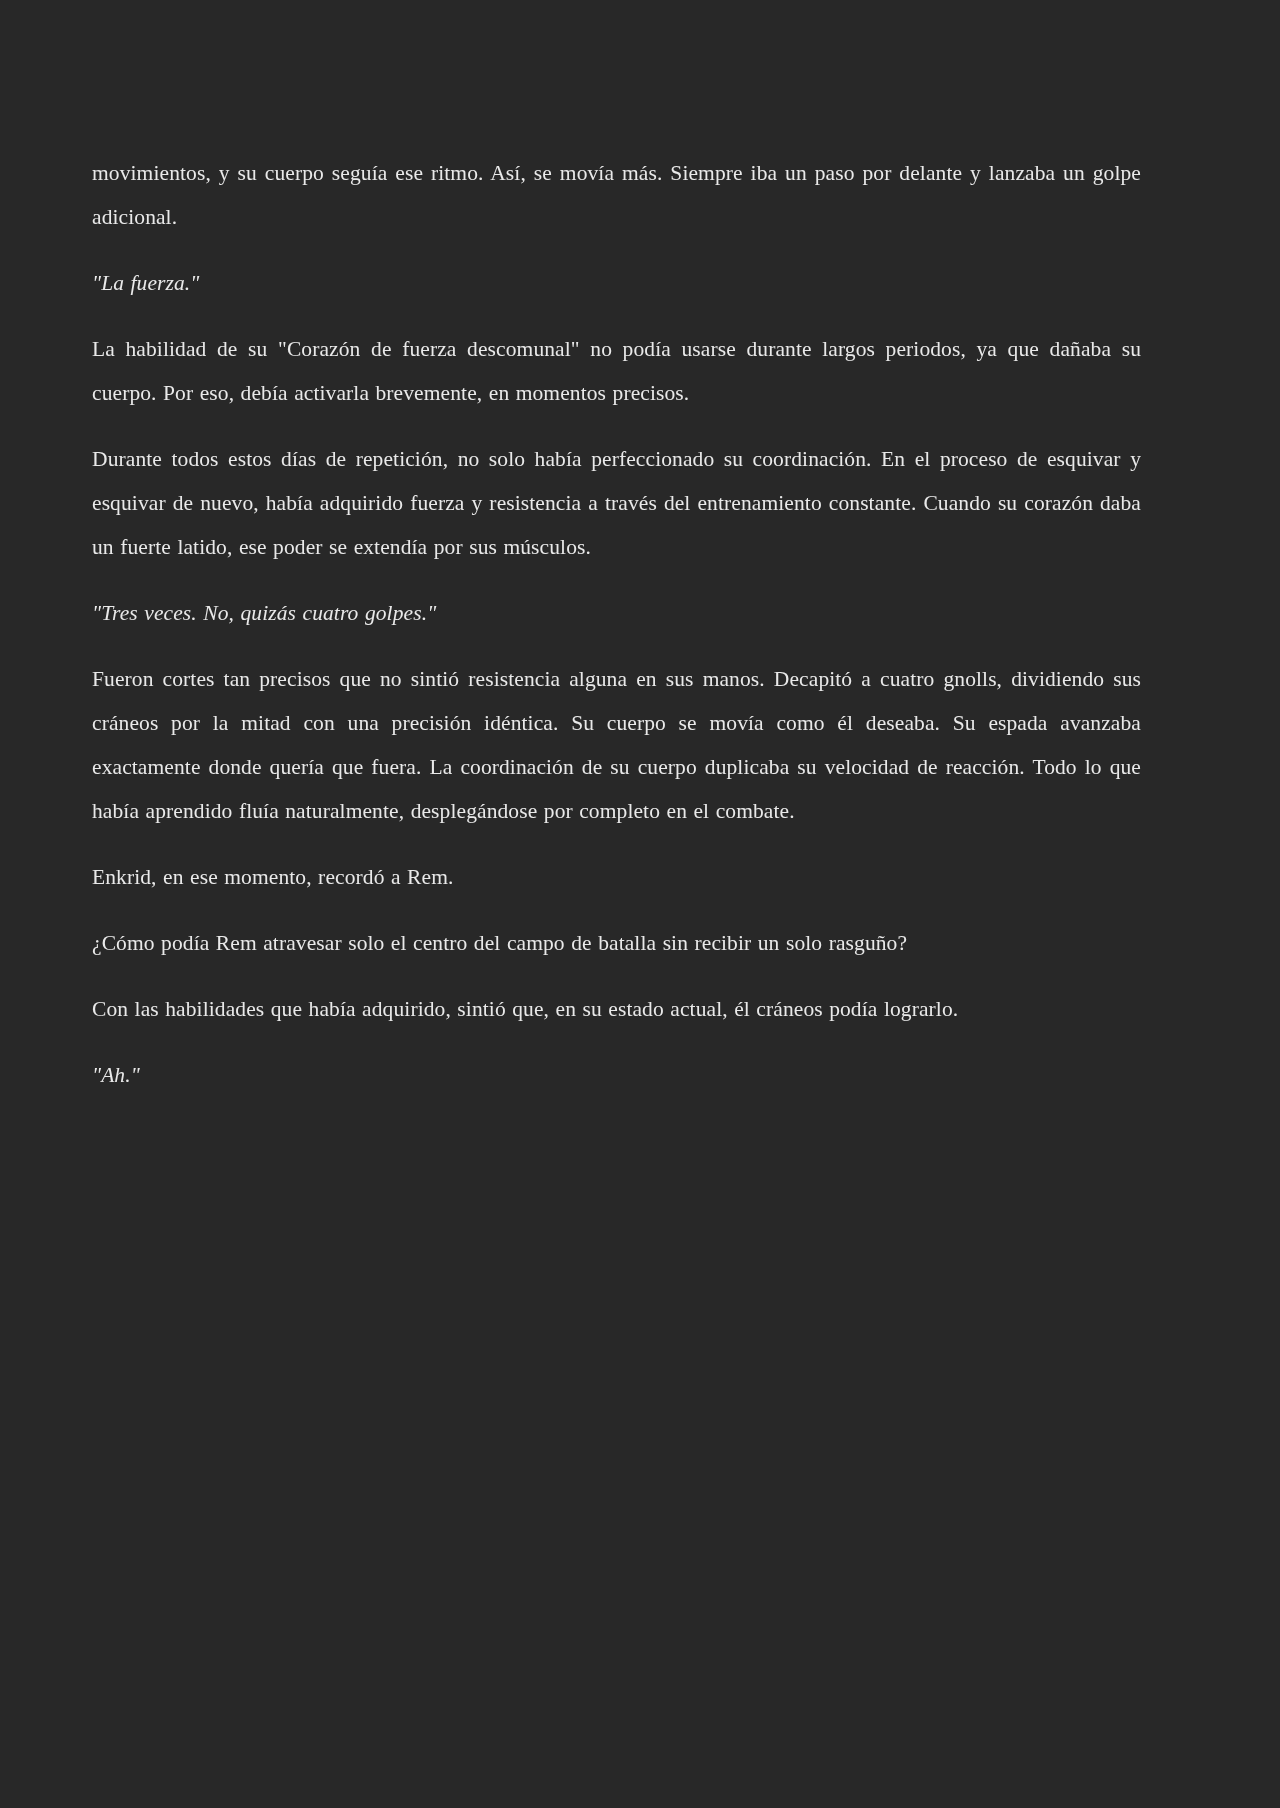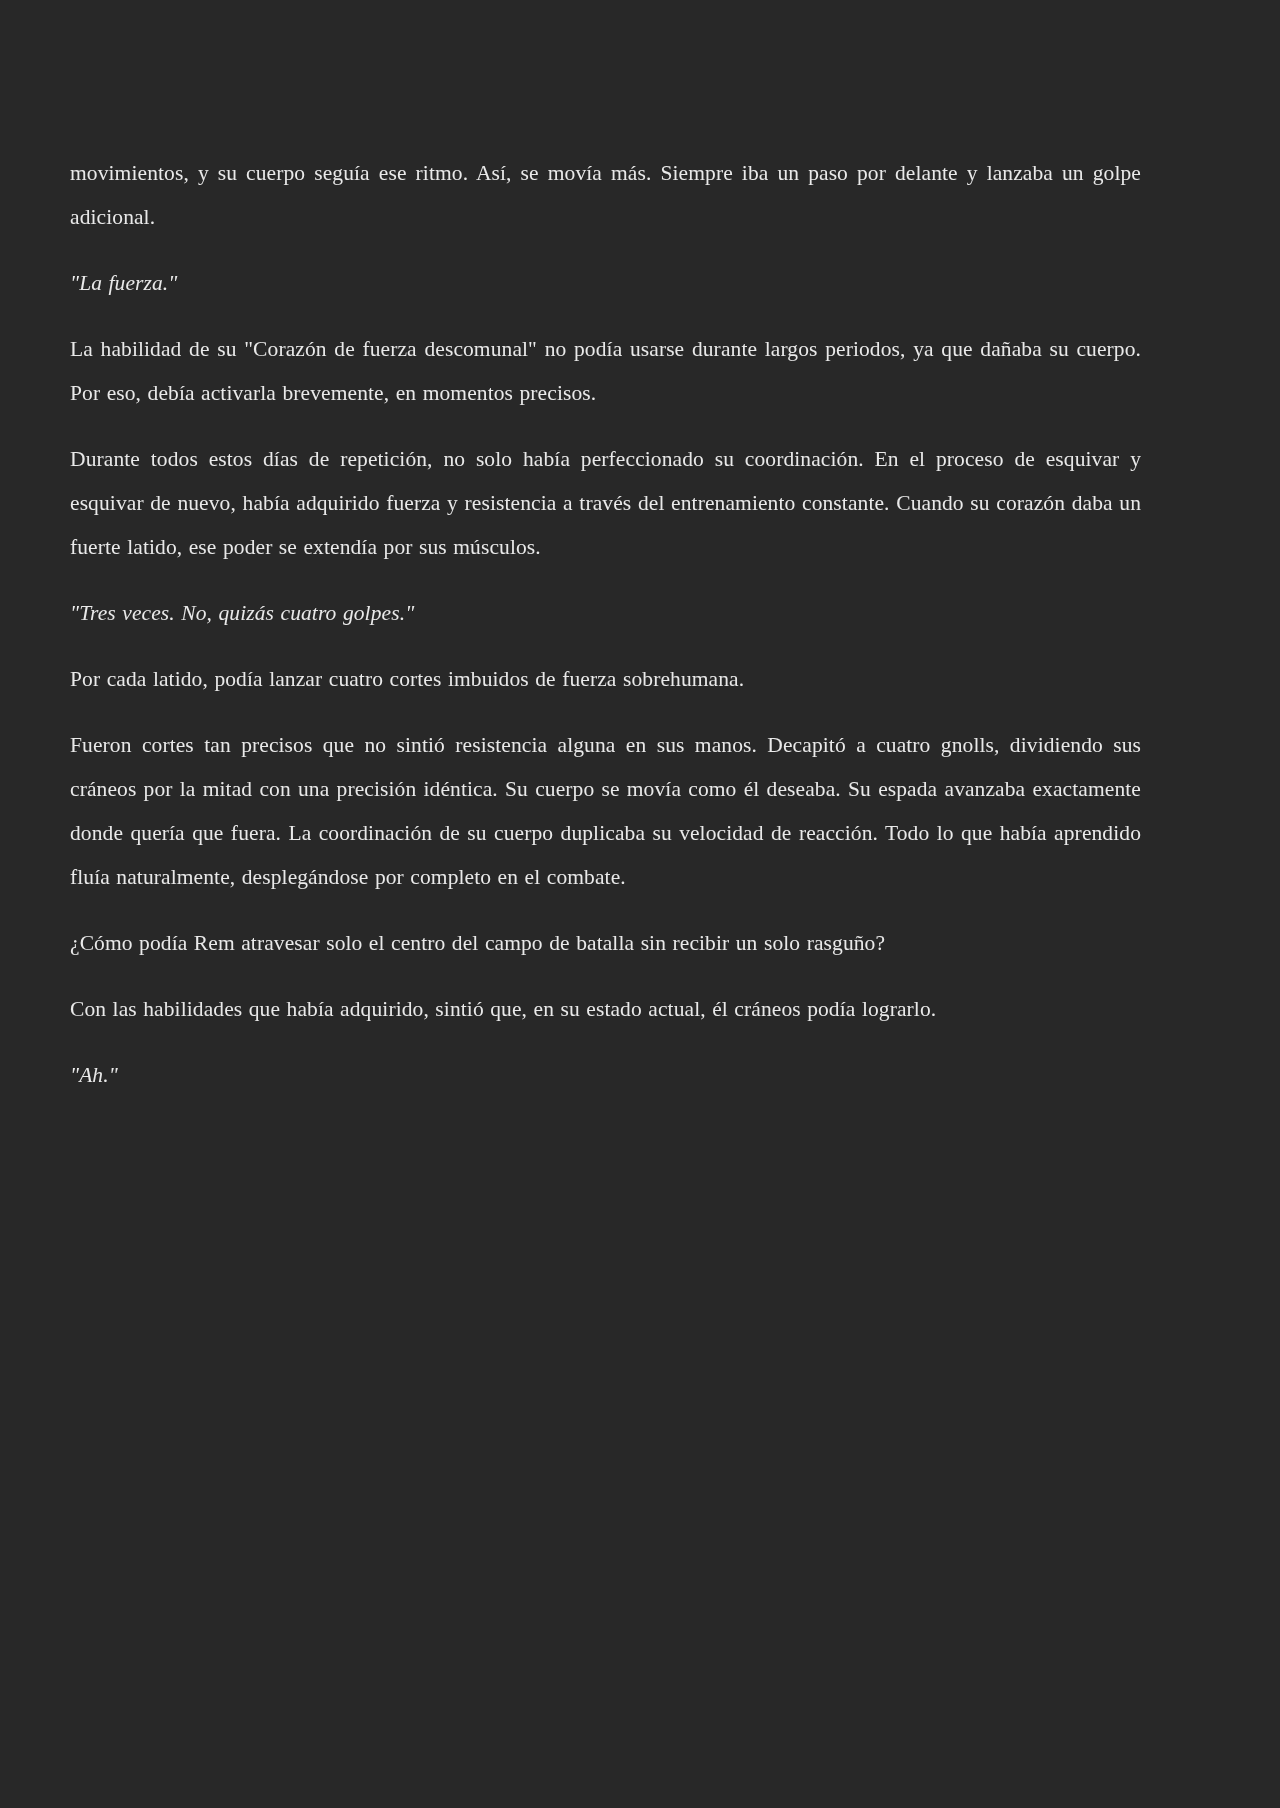--- a/index.html
+++ b/index.html
@@ -10,21 +10,21 @@
   .page {
     position: relative;
     width: 1280px;
     height: 1808px;
     background: #282828;
     overflow: hidden;
     font-family: "Liberation Serif", "DejaVu Serif", serif;
   }
   .content {
     box-sizing: border-box;
-    padding: 151px 139px 0 70px;
+    padding: 151px 139px 0 92px;
     font-family: Liberation Serif, serif;
   }
   .content p {
     margin: 22px 0 0 0;
     font-size: 21.5px;
     line-height: 44px;
     color: #e9e9e9;
     text-align: justify;
     letter-spacing: 0.1px;
     word-spacing: 1px;
@@ -40,19 +40,19 @@
 </head>
 <body>
 
 <div class="page">
   <div class="content">
     <p>movimientos, y su cuerpo seguía ese ritmo. Así, se movía más. Siempre iba un paso por delante y lanzaba un golpe adicional.</p>
     <p class="italic">"La fuerza."</p>
     <p>La habilidad de su "Corazón de fuerza descomunal" no podía usarse durante largos periodos, ya que dañaba su cuerpo. Por eso, debía activarla brevemente, en momentos precisos.</p>
     <p>Durante todos estos días de repetición, no solo había perfeccionado su coordinación. En el proceso de esquivar y esquivar de nuevo, había adquirido fuerza y resistencia a través del entrenamiento constante. Cuando su corazón daba un fuerte latido, ese poder se extendía por sus músculos.</p>
     <p class="italic">"Tres veces. No, quizás cuatro golpes."</p>
-    <p>Por cada latido, podía lanzar cuatro cortes imbuidos de fuerza sobrehumana.</p>
     <p>Fueron cortes tan precisos que no sintió resistencia alguna en sus manos. Decapitó a cuatro gnolls, dividiendo sus cráneos por la mitad con una precisión idéntica. Su cuerpo se movía como él deseaba. Su espada avanzaba exactamente donde quería que fuera. La coordinación de su cuerpo duplicaba su velocidad de reacción. Todo lo que había aprendido fluía naturalmente, desplegándose por completo en el combate.</p>
+    <p>Enkrid, en ese momento, recordó a Rem.</p>
     <p>¿Cómo podía Rem atravesar solo el centro del campo de batalla sin recibir un solo rasguño?</p>
     <p>Con las habilidades que había adquirido, sintió que, en su estado actual, él cráneos podía lograrlo.</p>
     <p class="italic">"Ah."</p>
   </div>
 </div>
 
 </body></html>

